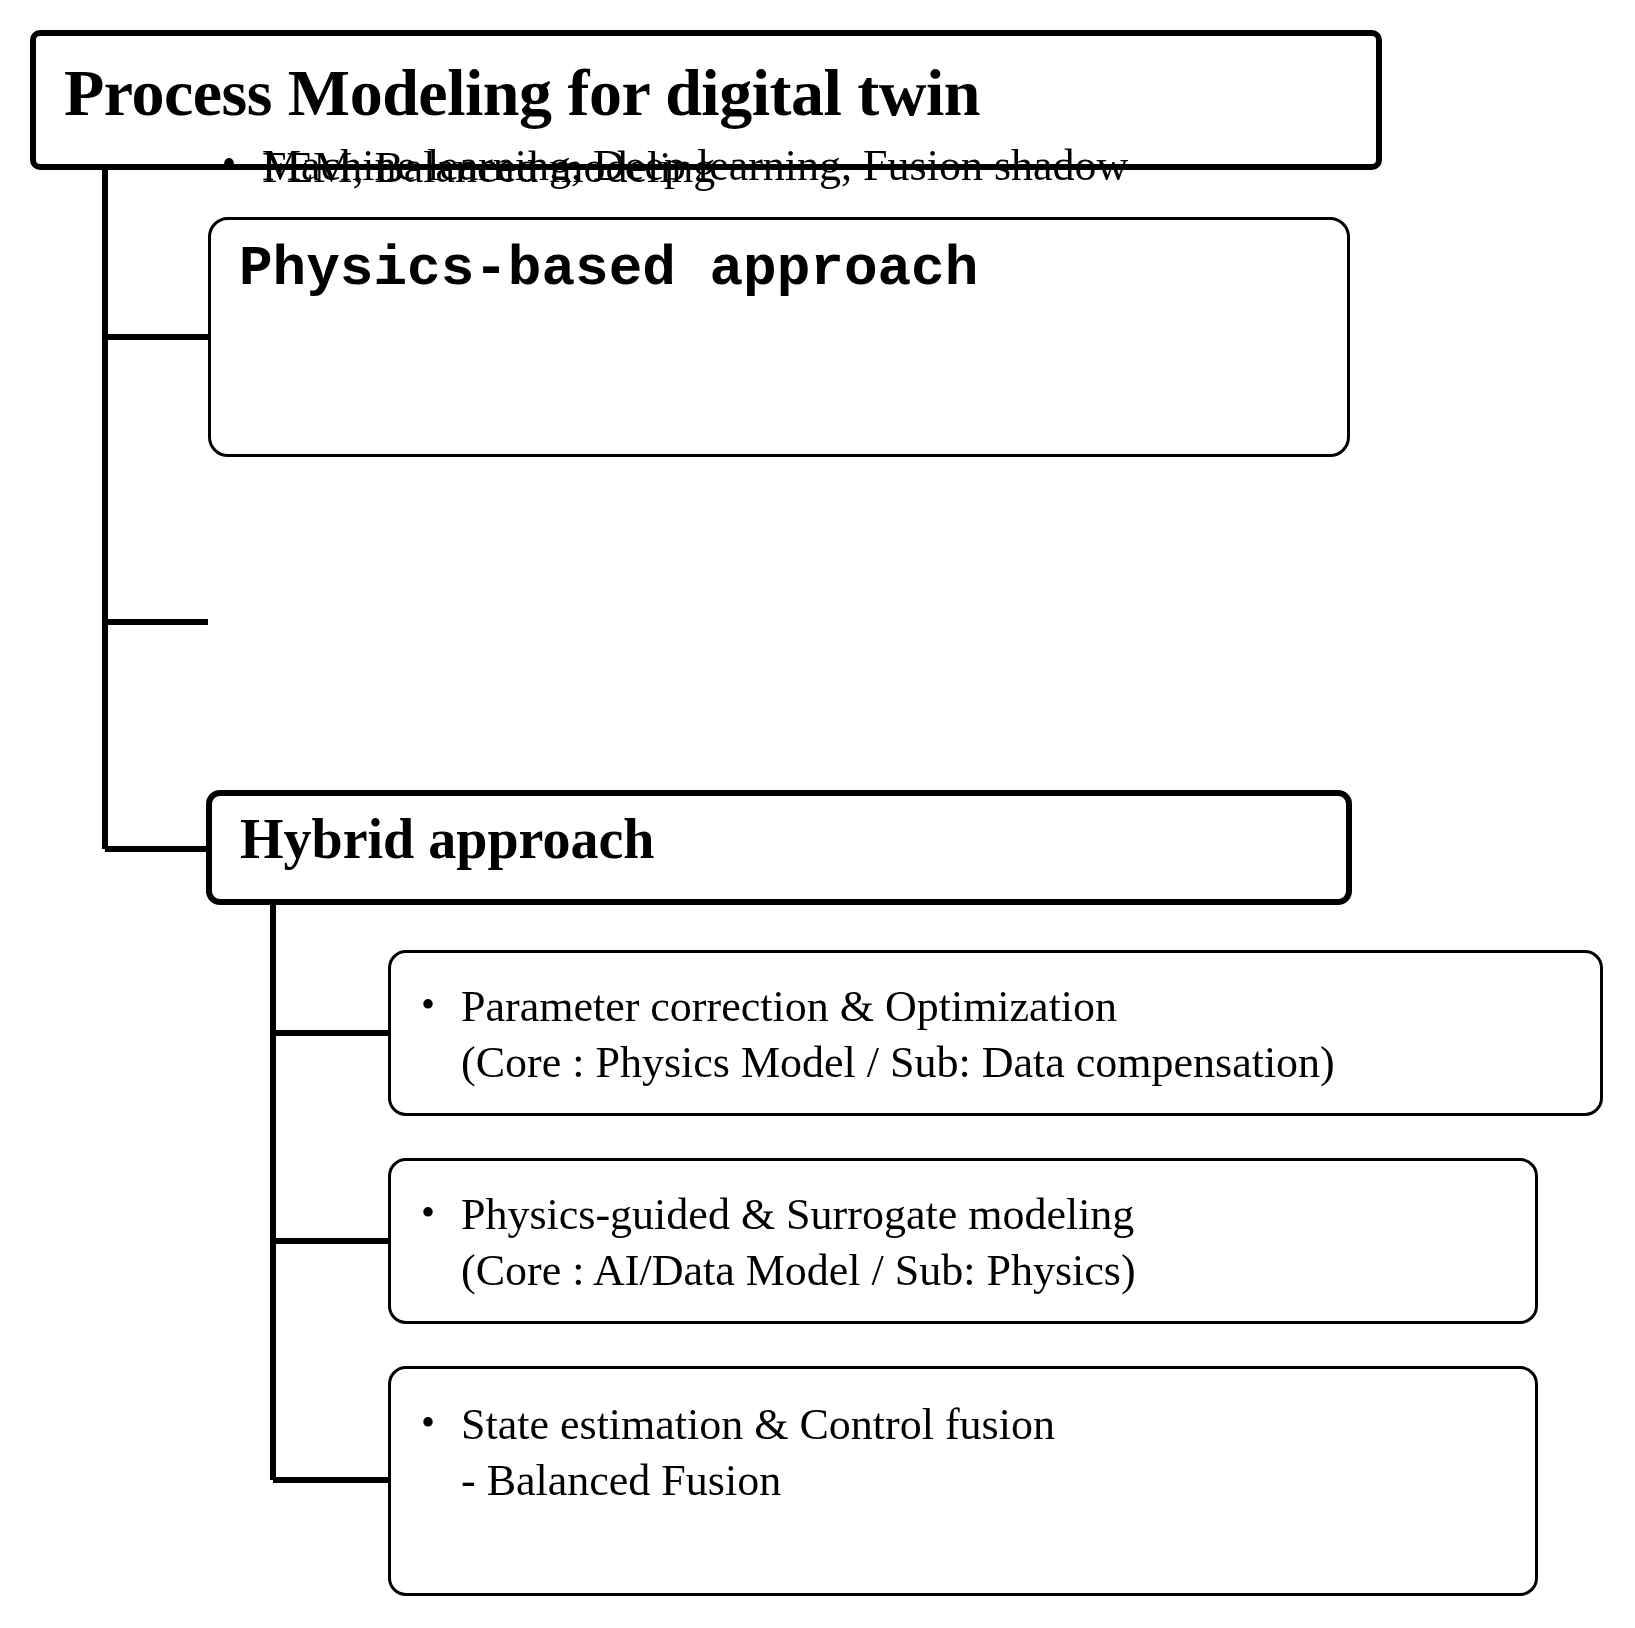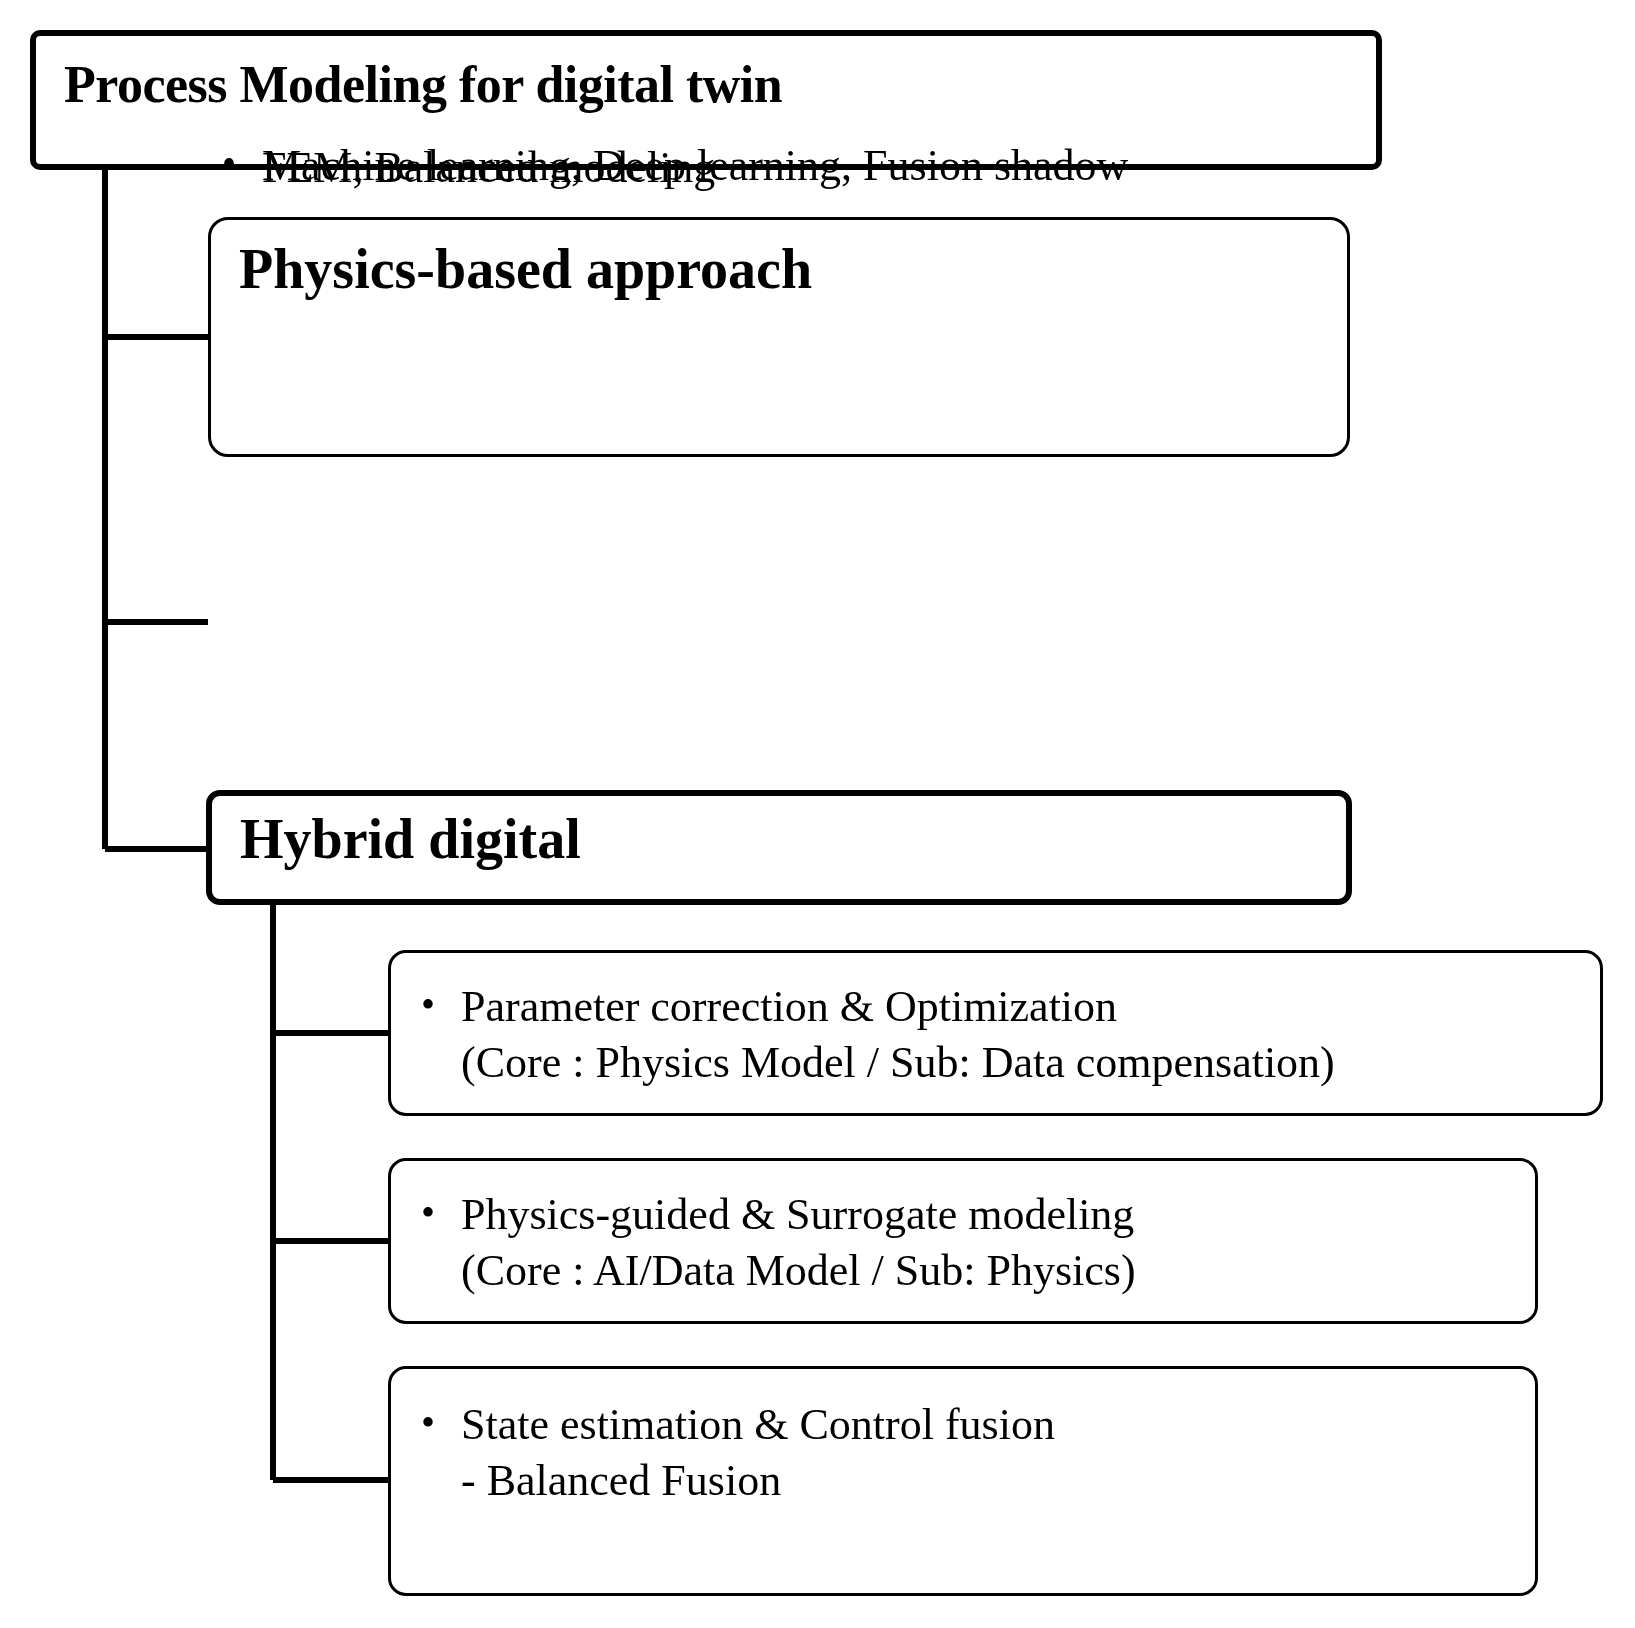--- a/index.html
+++ b/index.html
@@ -57,38 +57,39 @@
     top: 30px;
     width: 1352px;
     height: 140px;
     border-width: 6px;
     border-radius: 10px;
   }
   #root-node .node-title {
     position: absolute;
     left: 28px;
     top: 22px;
-    font-size: 52px;
+    font-size: 66px;
     letter-spacing: -0.5px;
   }
 
   
   .card {
     position: absolute;
     box-sizing: border-box;
     background: #ffffff;
     border: 3px solid #000000;
     border-radius: 20px;
   }
 
   #physics-card {
     left: 208px;
     top: 217px;
     width: 1142px;
     height: 240px;
+    font-family: Liberation Mono, monospace;
   }
   #data-card {
     left: 208px;
     top: 503px;
     width: 1142px;
     height: 238px;
   }
   #hybrid-card {
     left: 206px;
     top: 790px;
@@ -205,21 +206,21 @@
     <span class="bullet-dot">•</span>
     <span class="bullet-text">FEM, Balanced modeling</span>
   </div>
 
   <div class="bullet-line" id="data-bullet">
     <span class="bullet-dot">•</span>
     <span class="bullet-text">Machine learning, Deep learning, Fusion shadow</span>
   </div>
 
   <div class="card" id="hybrid-card">
-    <div class="heading">Hybrid digital</div>
+    <div class="heading">Hybrid approach</div>
   </div>
 
   <div class="sub-card" id="sub-card-0">
     <div class="bullet-line">
       <span class="bullet-dot">•</span>
       <span class="bullet-text">Parameter correction &amp; Optimization
 (Core : Physics Model  /  Sub: Data compensation)</span>
     </div>
   </div>
 

